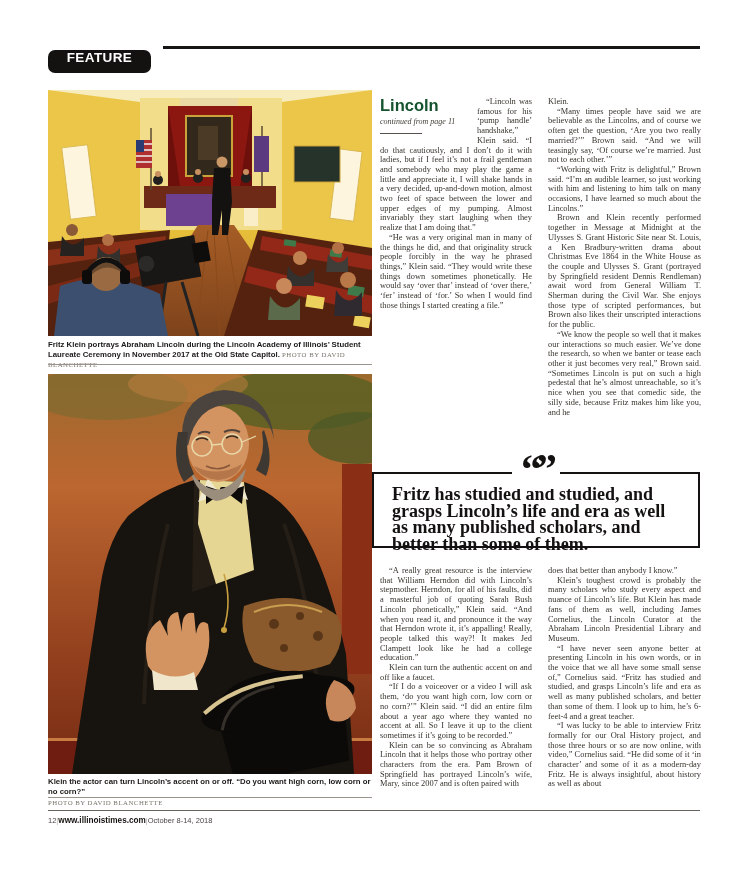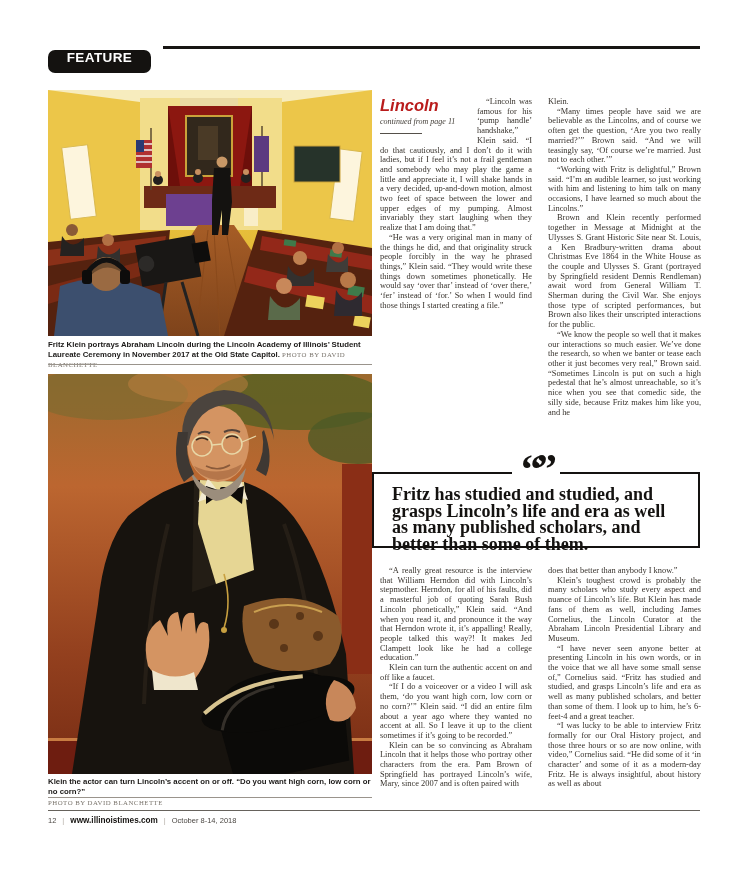--- a/index.html
+++ b/index.html
@@ -21,36 +21,36 @@
            font-weight:bold;font-size:7.8px;line-height:10px;color:#1c1a18;text-align:left;}
   .caption .credit{font-family:"Liberation Serif",serif;font-weight:normal;font-size:6.8px;
                    letter-spacing:.5px;color:#7a746c;}
   .cap1{top:340px;}
   .cap2{top:777px;}
   .cap2 .credit{display:block;margin-top:1px;}
   .cap-rule1{position:absolute;left:48px;top:364px;width:324px;height:1px;background:#9a948c;}
   .cap-rule2{position:absolute;left:48px;top:797px;width:324px;height:1px;background:#9a948c;}
   .foot-rule{position:absolute;left:48px;top:810px;width:652px;height:1px;background:#66625c;}
   
-  .footer{position:absolute;left:48px;top:816px;width:652px;display:flex;align-items:baseline;gap:6px;
+  .footer{position:absolute;left:48px;top:816px;width:652px;display:flex;align-items:baseline;
           font-family:"Liberation Sans",sans-serif;font-size:7.5px;color:#4a4642;}
   .footer .site{font-weight:bold;font-size:8.2px;color:#151310;}
   .footer .sep{color:#b2aca4;}
   
   .col{position:absolute;width:152px;font-size:8.4px;line-height:9.7px;text-align:justify;color:#37322c;}
   .col p{margin:0;}
   .col p.ind{text-indent:9px;}
   .colA{left:380px;top:97px;}
   .colB{left:548px;top:97px;width:153px;}
   .colC{left:380px;top:566px;}
   .colD{left:548px;top:566px;width:153px;}
   
   .headline-block{float:left;width:90px;margin:0 7px 3px 0;}
   .headline-block h1{margin:0 0 3px 0;font-family:"Liberation Sans",sans-serif;font-weight:bold;
-                     font-size:16.5px;line-height:17px;color:#b91c1c;font-style:italic;}
+                     font-size:16.5px;line-height:17px;color:#14532d;}
   .contd{font-style:italic;font-size:8px;color:#45403a;line-height:10px;}
   .contd-rule{width:42px;height:1px;background:#55504a;margin-top:6px;}
   
   .pullquote{position:absolute;left:372px;top:472px;width:328px;height:76px;background:#fff;
              border:2px solid #141210;box-sizing:border-box;z-index:5;}
   .pq-marks{position:absolute;top:-25px;left:50%;transform:translateX(-50%);background:#fff;
             padding:0 9px;font-family:"Liberation Serif",serif;font-weight:bold;font-size:42px;
             line-height:40px;letter-spacing:-6px;color:#141210;}
   .pq-text{margin:12px 18px 0 18px;text-align:left;font-weight:bold;font-size:18px;
            line-height:16.5px;color:#141210;}

